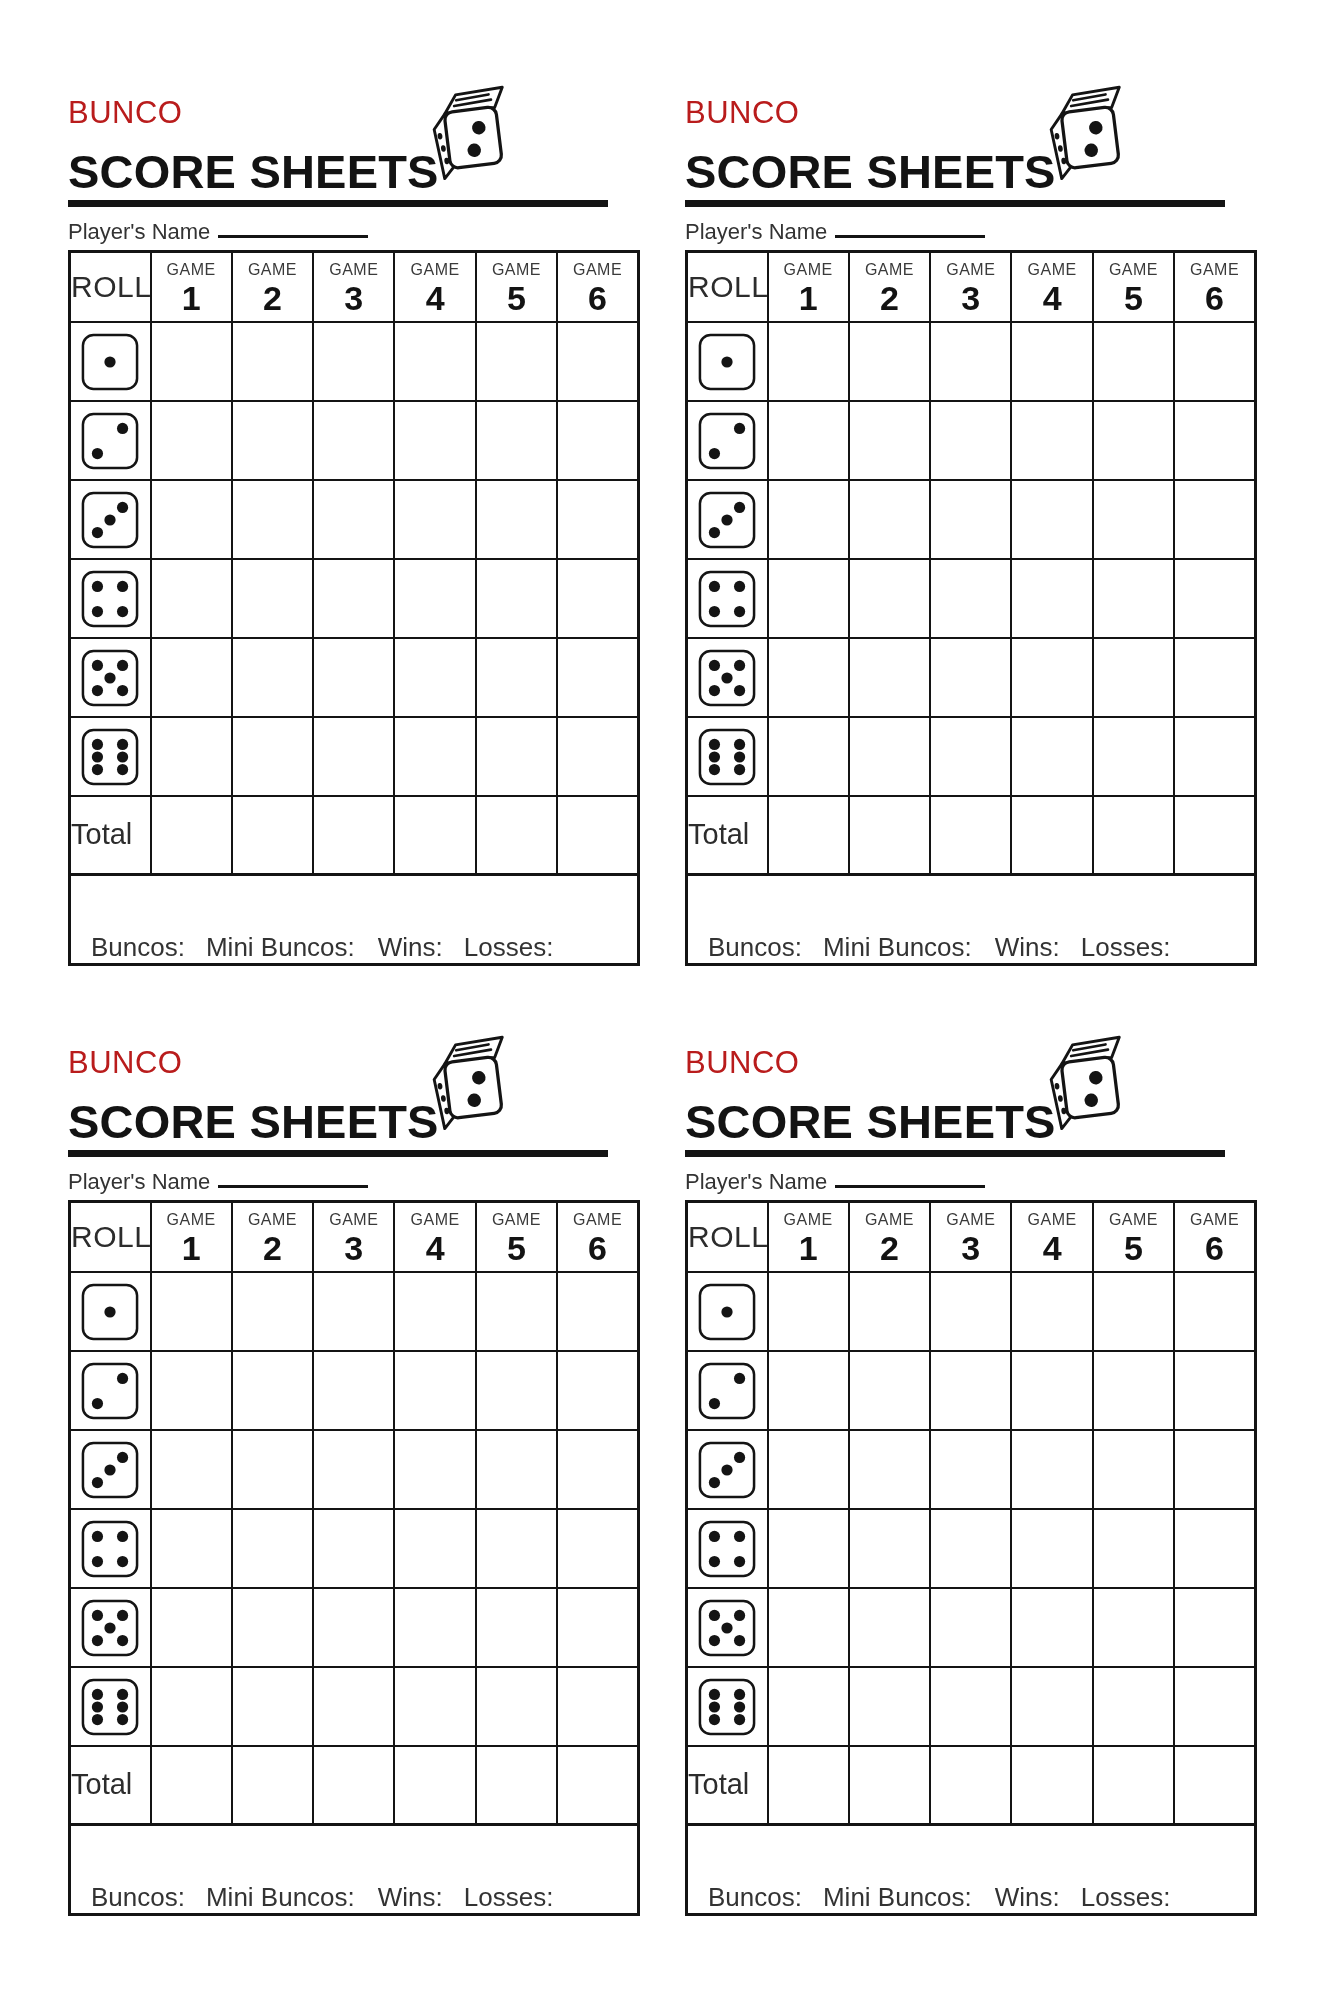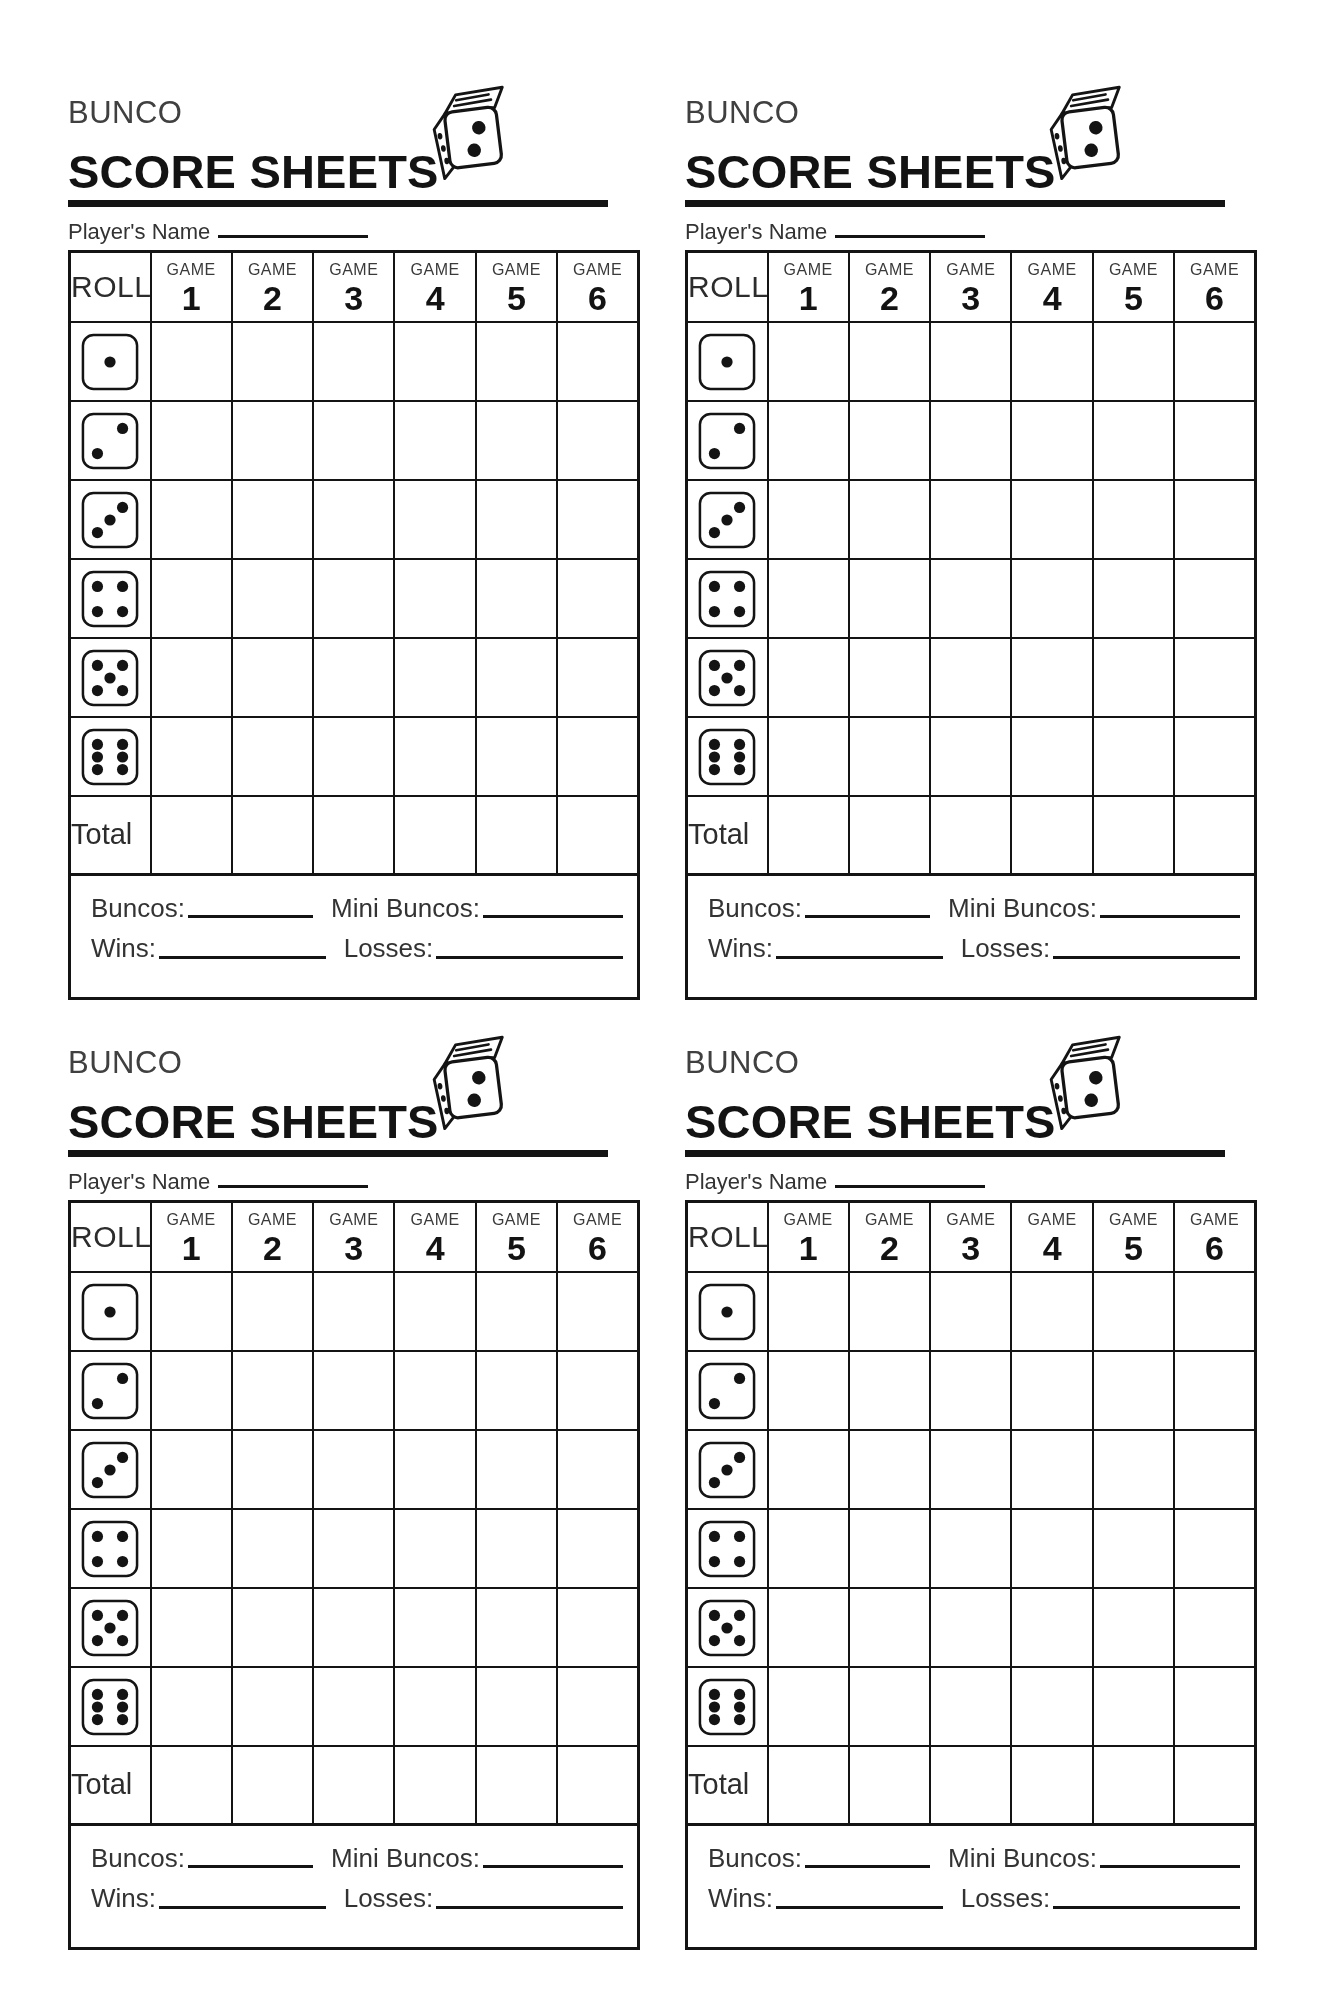--- a/index.html
+++ b/index.html
@@ -9,21 +9,21 @@
   }
   .page{position:absolute;inset:0;background:#ffffff;}
 
   .sheet{position:absolute;width:572px;}
   .sheet.pos-0{left:68px;top:95px;}
   .sheet.pos-1{left:685px;top:95px;}
   .sheet.pos-2{left:68px;top:1045px;}
   .sheet.pos-3{left:685px;top:1045px;}
 
   .sheet-header{position:relative;}
-  .brand{font-size:31px;line-height:1.15;font-weight:400;color:#404040;letter-spacing:.5px;}
+  .brand{font-size:31px;line-height:1.15;font-weight:400;color:#b91c1c;letter-spacing:.5px;}
   .title{font-size:47px;line-height:1.0;font-weight:800;color:#131313;letter-spacing:.2px;margin-top:17px;}
   .title-underline{width:540px;height:7px;background:#141414;margin-top:5px;}
   .dice-logo{position:absolute;left:345px;top:-10px;width:100px;height:96px;}
   .dice-logo svg{width:100%;height:100%;}
 
   .player-row{margin:10px 0 6px 0;text-align:left;font-size:22px;color:#333;line-height:1.1;}
   .player-line{display:inline-block;width:150px;height:.85em;border-bottom:3px solid #141414;margin-left:8px;}
 
   table.score-table{width:572px;border-collapse:collapse;table-layout:fixed;border:3.5px solid #141414;background:#fff;}
   table.score-table td,table.score-table th{border:2.6px solid #141414;padding:0;vertical-align:middle;}
@@ -33,22 +33,22 @@
   tr.total-row{height:78px;margin-top:45px;}
   th.roll-cell{font-weight:400;font-size:30px;color:#2c2c2c;letter-spacing:.5px;text-align:center;margin-left:28px;}
   th.game-cell{text-align:center;font-weight:400;}
   .game-word{display:block;font-size:16px;color:#3a3a3a;letter-spacing:.5px;margin-top:3px;line-height:1.2;}
   .game-num{display:block;font-size:34px;font-weight:800;color:#131313;line-height:1.05;margin-top:1px;}
   td.die-cell{text-align:center;}
   svg.die{width:58px;height:58px;display:block;margin:0 auto;}
   td.total-cell{font-size:29px;color:#2c2c2c;text-align:left;padding-left:7px;font-weight:400;}
   td.score-cell{background:#fff;}
 
-  .footer-box{box-sizing:border-box;border:3.5px solid #141414;border-top:none;height:124px;
-    padding:18px 14px 0 20px;display:flex;flex-direction:column;gap:11px;}
+  .footer-box{box-sizing:border-box;border:3.5px solid #141414;border-top:none;height:90px;
+    padding:18px 14px 0 20px;display:flex;flex-direction:row;gap:20px;}
   .score-line{display:flex;align-items:flex-end;font-size:26px;color:#333;line-height:1.15;white-space:nowrap;}
   .fill-line{flex:1;border-bottom:3px solid #141414;margin:0 0 5px 3px;height:0;}
   .fill-line.gap{margin-right:18px;}
   .fill-line.last{flex:1.12;}
 </style>
 </head>
 <body>
 
 <div class="page">
   <section class="sheet pos-0">

